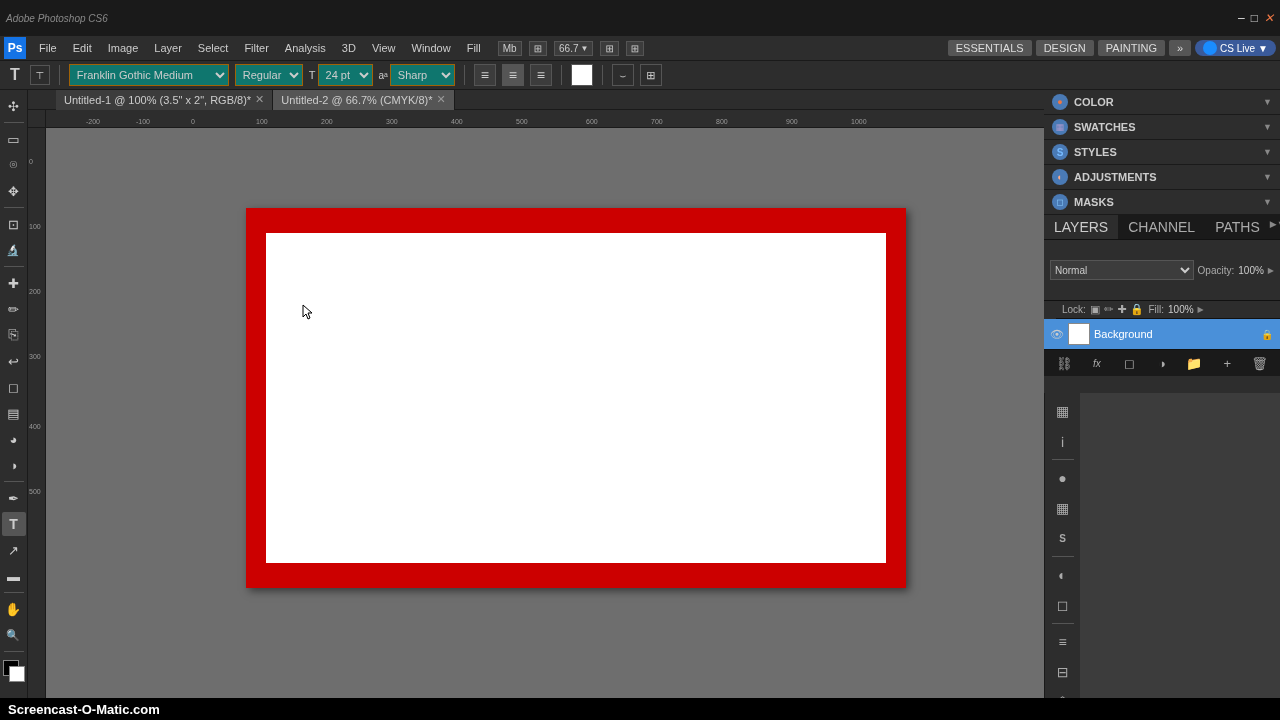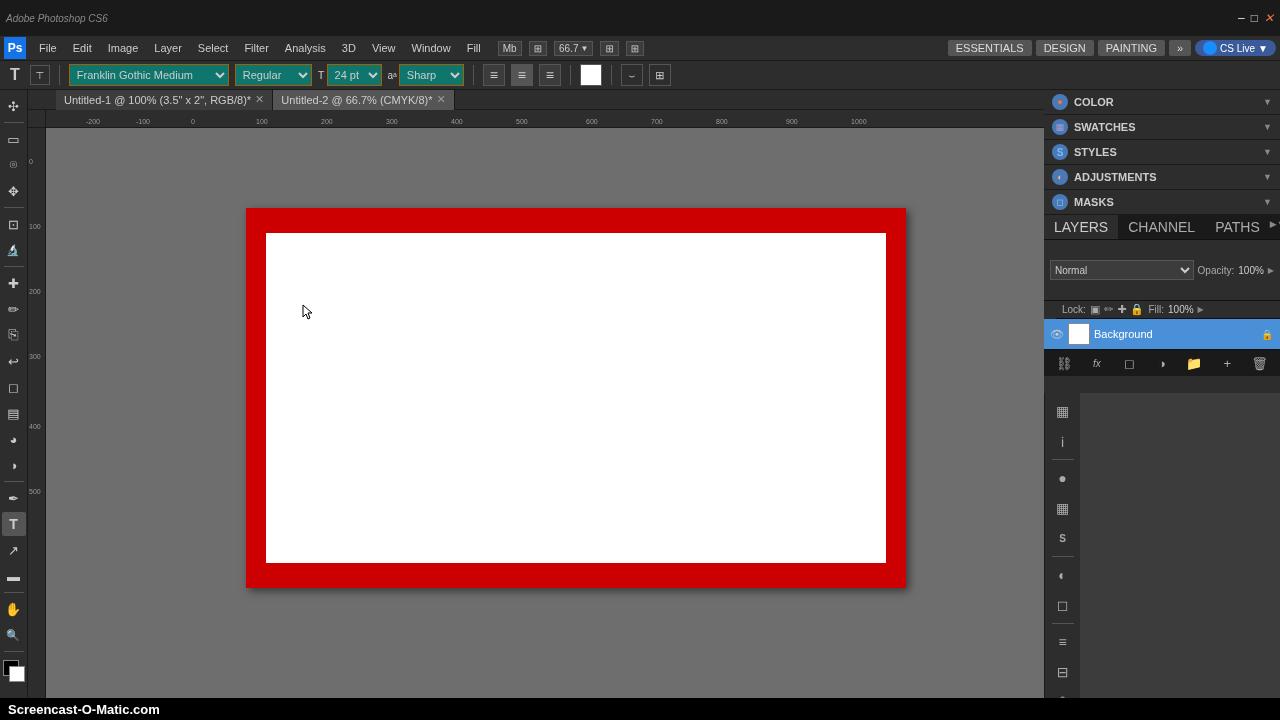--- a/index.html
+++ b/index.html
@@ -352,21 +352,21 @@
   <div id="optionsbar">
 
     <div style="font-size:16px;color:#ccc;font-weight:bold;padding:0 4px;">T</div>
     <div style="display:flex;gap:2px;">
       <div style="width:20px;height:20px;border:1px solid #555;display:flex;align-items:center;justify-content:center;cursor:pointer;color:#ccc;font-size:10px;">⊤</div>
     </div>
     <div class="sep"></div>
     <select style="width:160px;" title="Franklin Gothic Medium">
       <option>Franklin Gothic Medium</option>
     </select>
-    <select style="width:77px;">
+    <select style="width:68px;">
       <option>Regular</option>
     </select>
     <div style="display:flex;align-items:center;gap:2px;">
       <span style="font-size:11px;color:#ccc;">T</span>
       <select style="width:55px;">
         <option>24 pt</option>
       </select>
     </div>
     <div style="display:flex;align-items:center;gap:2px;">
       <span style="font-size:10px;color:#ccc;">aᵃ</span>

